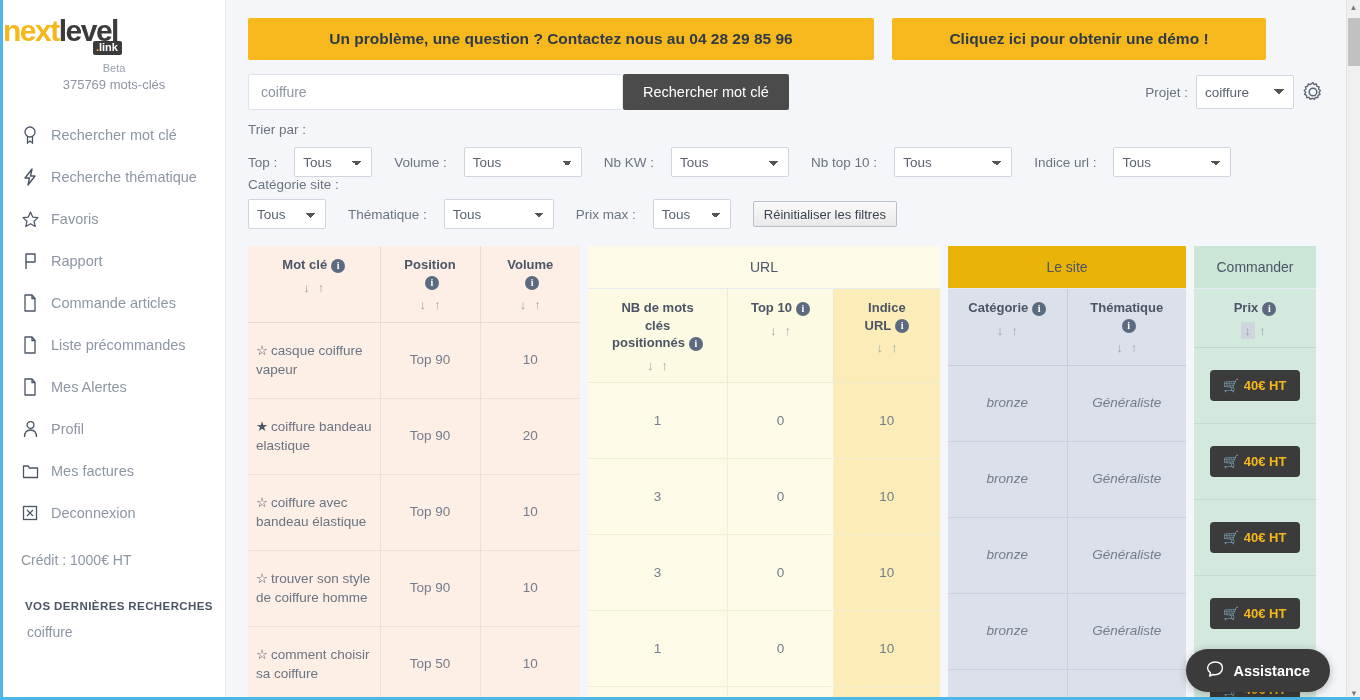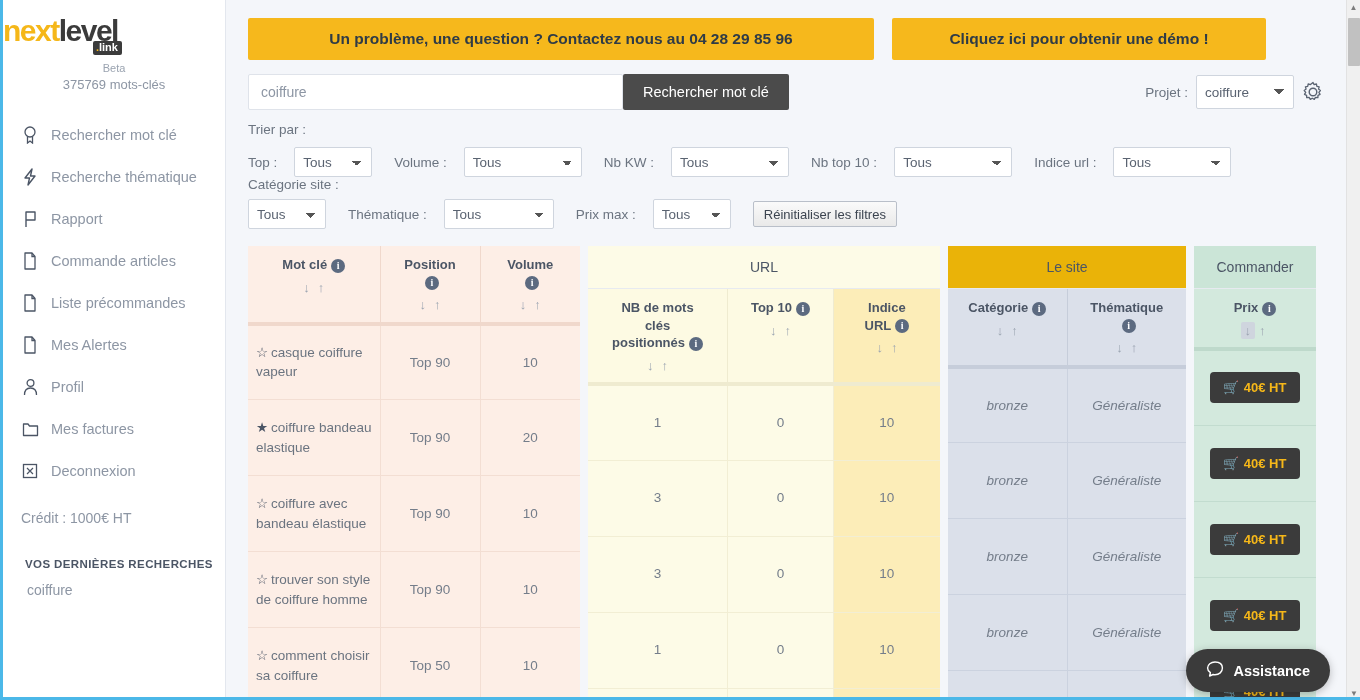--- a/index.html
+++ b/index.html
@@ -98,21 +98,21 @@
   
   .tbl { padding:10px 16px 0 19px; display:flex; gap:8px; }
   .grp { }
   .grp-head {
     text-align:center; font-size:14px; color:#4b5565; padding:13px 0;
     border-bottom:1px solid #e7eaf0;
   }
   .grp table { border-collapse:collapse; width:100%; }
   .grp th {
     font-size:13px; font-weight:bold; color:#4b5565; padding:10px 20px 8px;
-    vertical-align:top; border-bottom:4px solid #0f766e; border-right:1px solid #e7eaf0;
+    vertical-align:top; border-bottom:1px solid #0f766e; border-right:1px solid #e7eaf0;
     text-align:center; line-height:1.35;
   }
   .grp th:last-child { border-right:none; }
   .grp td {
     font-size:13.5px; color:#747d8a; text-align:center;
     padding:10px 8px; border-bottom:1px solid #eceff4; border-right:1px solid #eceff4;
     line-height:1.45; height:76px;
   }
   .grp td:last-child { border-right:none; }
   .kwcell { text-align:left !important; color:#6b7480 !important; }
@@ -196,20 +196,28 @@
     <div class="nav-item">
       <span class="nav-ico">
           <svg width="14" height="18" viewBox="0 0 14 18">
             <path d="M9 1 L2 10 L6.5 10 L5 17 L12 8 L7.5 8 Z" fill="none" stroke="#4b5565" stroke-width="1.4" stroke-linejoin="round"></path>
           </svg>
         </span>
       <span>Recherche thématique</span>
     </div>
     <div class="nav-item">
       <span class="nav-ico">
+          <svg width="17" height="17" viewBox="0 0 17 17">
+            <path d="M8.5 1 L10.7 6.1 L16 6.6 L12 10.2 L13.2 15.5 L8.5 12.7 L3.8 15.5 L5 10.2 L1 6.6 L6.3 6.1 Z" fill="none" stroke="#4b5565" stroke-width="1.2" stroke-linejoin="round"></path>
+          </svg>
+        </span>
+      <span>Favoris</span>
+    </div>
+    <div class="nav-item">
+      <span class="nav-ico">
           <svg width="15" height="18" viewBox="0 0 15 18">
             <path d="M3 17 L3 2 L12 2 L12 10 L3 10" fill="none" stroke="#4b5565" stroke-width="1.4" stroke-linejoin="round"></path>
           </svg>
         </span>
       <span>Rapport</span>
     </div>
     <div class="nav-item">
       <span class="nav-ico">
           <svg width="14" height="18" viewBox="0 0 14 18">
             <path d="M2 1 L9 1 L12 4.5 L12 17 L2 17 Z" fill="none" stroke="#4b5565" stroke-width="1.3" stroke-linejoin="round"></path>

